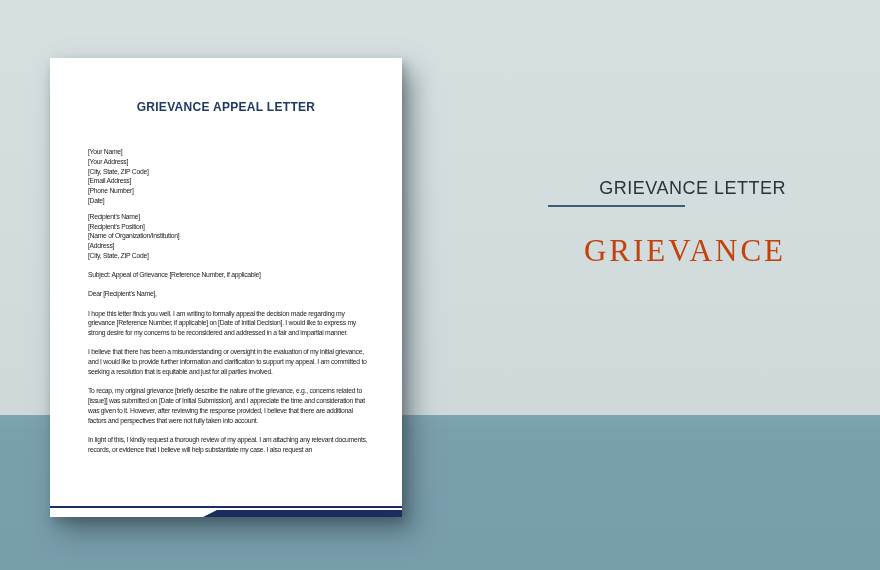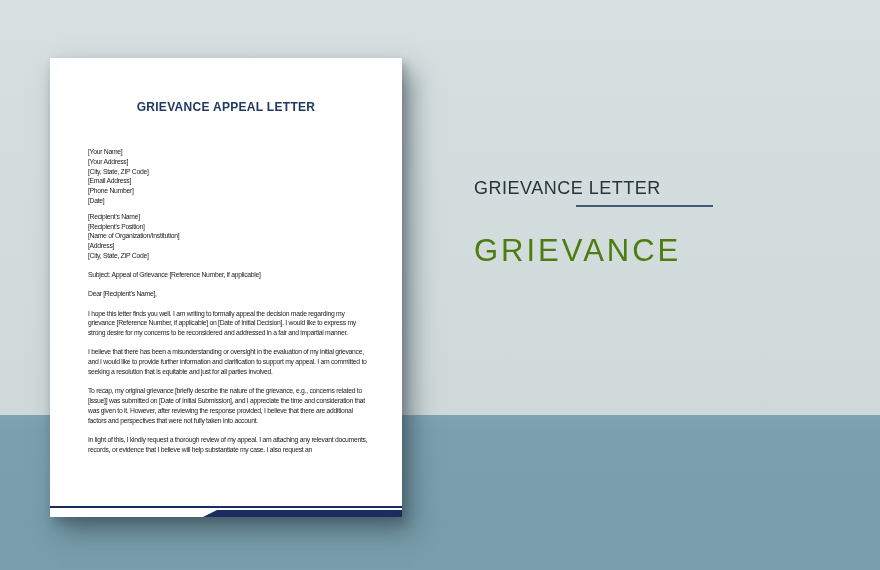--- a/index.html
+++ b/index.html
@@ -52,37 +52,37 @@
     background:#1b2c5f;
   }
   .footer-bar {
     position:absolute; left:153px; top:452px; width:199px; height:7px;
     background:#1b2c5f;
     clip-path: polygon(14px 0, 100% 0, 100% 100%, 0 100%);
   }
 
   
   .promo {
-    position:absolute; left:474px; top:178px; width:340px;
-    text-align:left;
+    position:absolute; left:446px; top:178px; width:340px;
+    text-align:right;
   }
   .promo-category {
     font-size:18px; line-height:20px; letter-spacing:0.5px;
     color:#27333d; font-weight:500;
   }
   .promo-underline {
     width:137px; height:2px;
     margin:7px auto 0 auto;
     background:#3e5c77;
   }
   .promo-title {
     margin-top:21px;
-    font-family:Liberation Sans, sans-serif;
+    font-family:Liberation Serif, serif;
     font-size:31px; line-height:45px; letter-spacing:3px;
-    color:#4d7c0f;
+    color:#c2410c;
   }
 </style>
 </head>
 <body>
 
 <div class="canvas">
   <div class="bg-top"></div>
   <div class="bg-bottom"></div>
 
   <div class="page">

